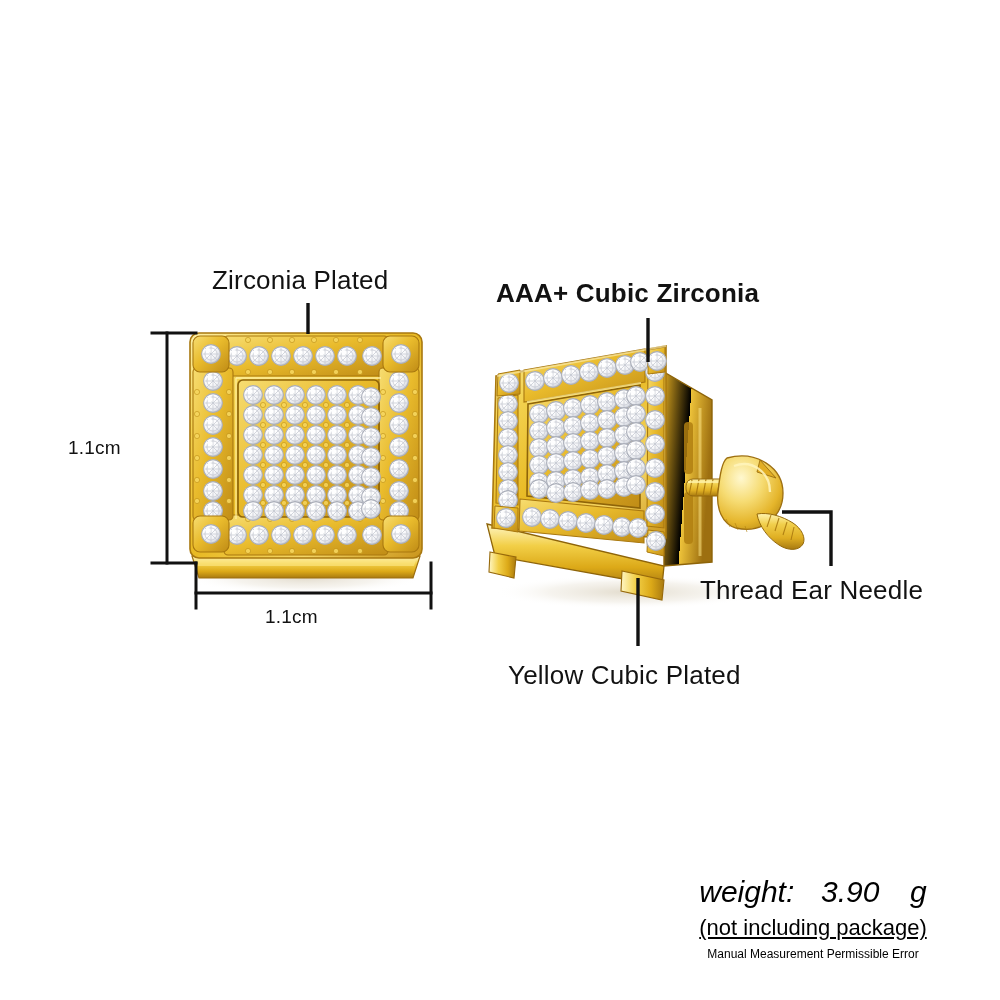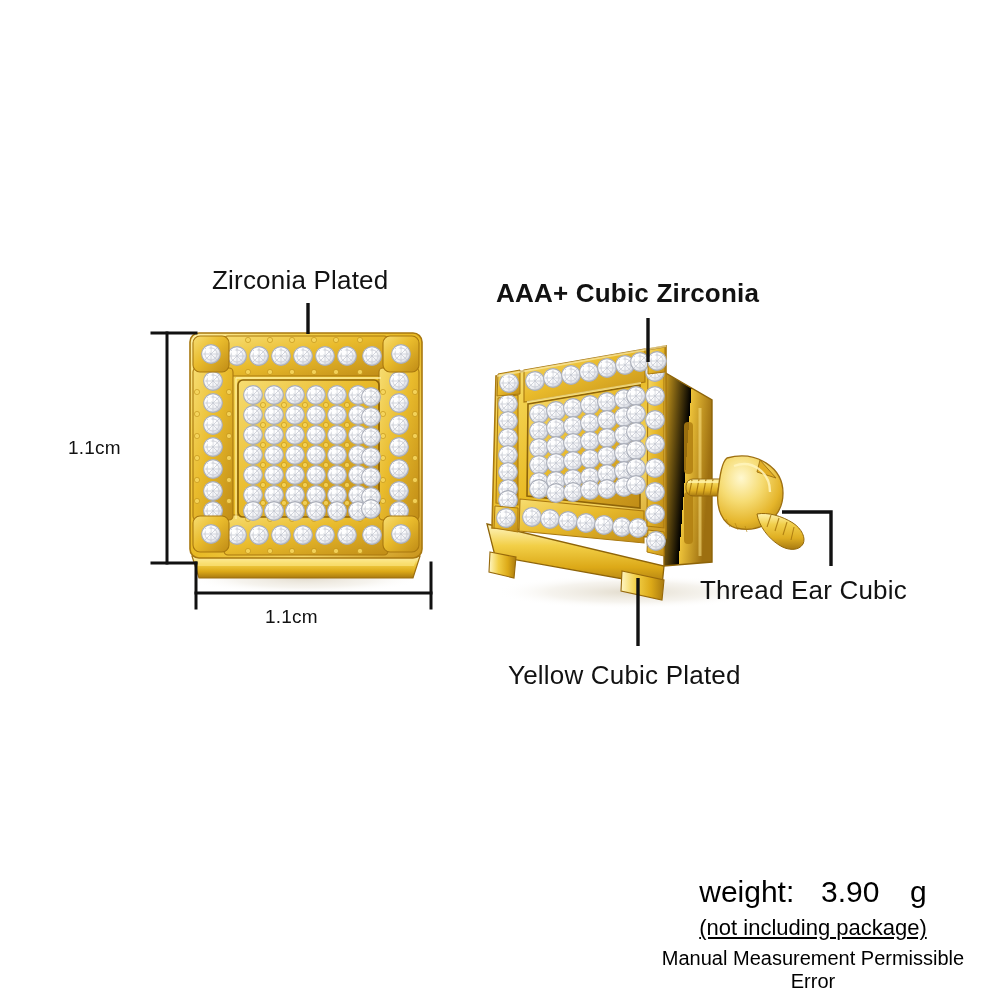--- a/index.html
+++ b/index.html
@@ -17,23 +17,23 @@
   }
   .lbl {
     position: absolute;
     color: #121212;
     white-space: nowrap;
     font-weight: 400;
     letter-spacing: 0.2px;
   }
   .lbl-callout { font-size: 26px; }
   .lbl-dim { font-size: 19px; }
-  .wt-main { font-size: 30px; }
+  .wt-main { font-size: 30px; font-style: italic; }
   .wt-sub  { font-size: 22px; }
-  .wt-note { font-size: 20px; }
+  .wt-note { font-size: 12px; }
   .svg-layer {
     position: absolute;
     left: 0; top: 0;
     width: 1000px;
     height: 1000px;
   }
 </style>
 </head>
 <body>
 
@@ -543,21 +543,21 @@
       <line x1="648" y1="318" x2="648" y2="362"></line>
       <line x1="638" y1="578" x2="638" y2="646"></line>
       <polyline points="782,512 831,512 831,566"></polyline>
     </g>
   </svg>
 
   <div class="lbl lbl-callout" style="left:212px; top:265px;">Zirconia Plated</div>
 
   <div class="lbl lbl-callout" style="left:496px; top:278px;font-weight:bold;">AAA+ Cubic Zirconia</div>
 
-  <div class="lbl lbl-callout" style="left:700px; top:575px;">Thread Ear Cubic</div>
+  <div class="lbl lbl-callout" style="left:700px; top:575px;">Thread Ear Needle</div>
 
   <div class="lbl lbl-callout" style="left:508px; top:660px;">Yellow Cubic Plated</div>
 
   <div class="lbl lbl-dim" style="left:68px; top:437px;">1.1cm</div>
 
   <div class="lbl lbl-dim" style="left:265px; top:606px;">1.1cm</div>
 
   <div style="position:absolute; left:648px; top:875px; width:330px; text-align:center;">
     <div class="wt-main">
       <span>weight:</span>

